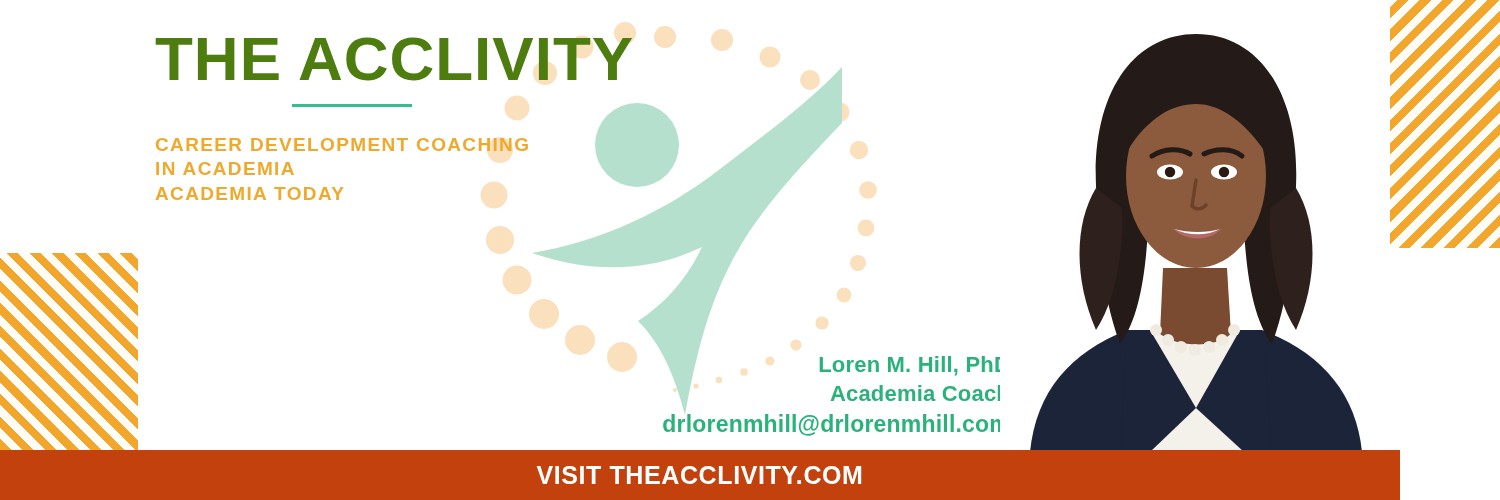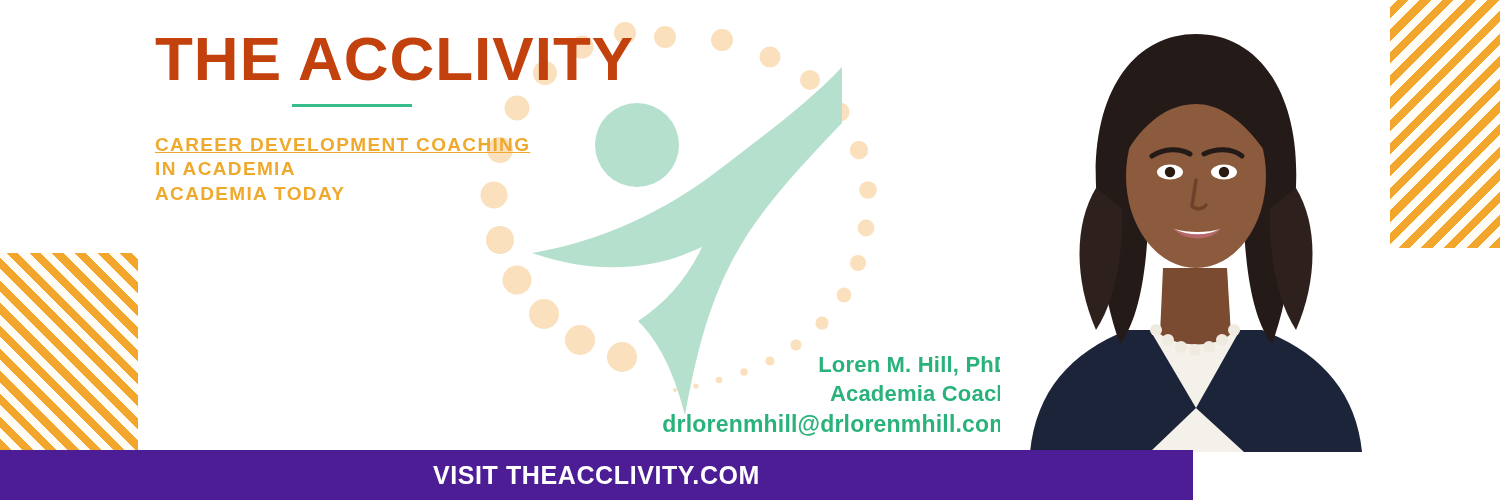--- a/index.html
+++ b/index.html
@@ -24,49 +24,49 @@
       #F2A72C 0px,#F2A72C 8px,#FFFDF6 8px,#FFFDF6 16px);
   }
 
   
   #logo-mark{position:absolute;left:470px;top:15px;width:420px;height:420px;}
   #logo-mark svg{display:block;width:420px;height:420px;}
 
   
   #headline-block{position:absolute;left:155px;top:28px;width:430px;}
   #brand-title{
-    font-size:62px;font-weight:bold;color:#c2410c;
+    font-size:62px;font-weight:bold;color:#4d7c0f;
     letter-spacing:1px;line-height:1.0;margin:0;white-space:nowrap;
   }
   #title-rule{
     margin-top:14px;margin-left:137px;width:120px;height:3px;background:#35BE8B;
   }
   .tagline{
     margin:0;color:#EFA92C;font-weight:bold;font-size:19px;
     letter-spacing:1.35px;line-height:1.28;white-space:nowrap;
   }
-  #tagline-primary{margin-top:26px;text-decoration:underline;}
+  #tagline-primary{margin-top:26px;}
   #tagline-secondary{margin-top:28px;}
 
   
   #contact-block{
     position:absolute;left:520px;top:350px;width:490px;
     text-align:right;color:#2AB27B;font-weight:bold;
   }
   .contact-line{margin:0;font-size:22px;line-height:1.33;letter-spacing:.2px;}
   #contact-email{font-size:23px;}
 
   
   #portrait{position:absolute;left:1000px;top:0;width:390px;height:452px;overflow:hidden;}
   #portrait svg{display:block;width:390px;height:452px;}
 
   
   #footer-bar{
-    position:absolute;left:0;top:450px;width:1193px;height:50px;
-    background:#4c1d95;display:flex;align-items:center;justify-content:center;
+    position:absolute;left:0;top:450px;width:1400px;height:50px;
+    background:#c2410c;display:flex;align-items:center;justify-content:center;
   }
   #footer-text{
     color:#ffffff;font-size:25px;font-weight:bold;letter-spacing:.6px;
   }
 </style>
 </head>
 <body>
 
 <div id="banner">
 

